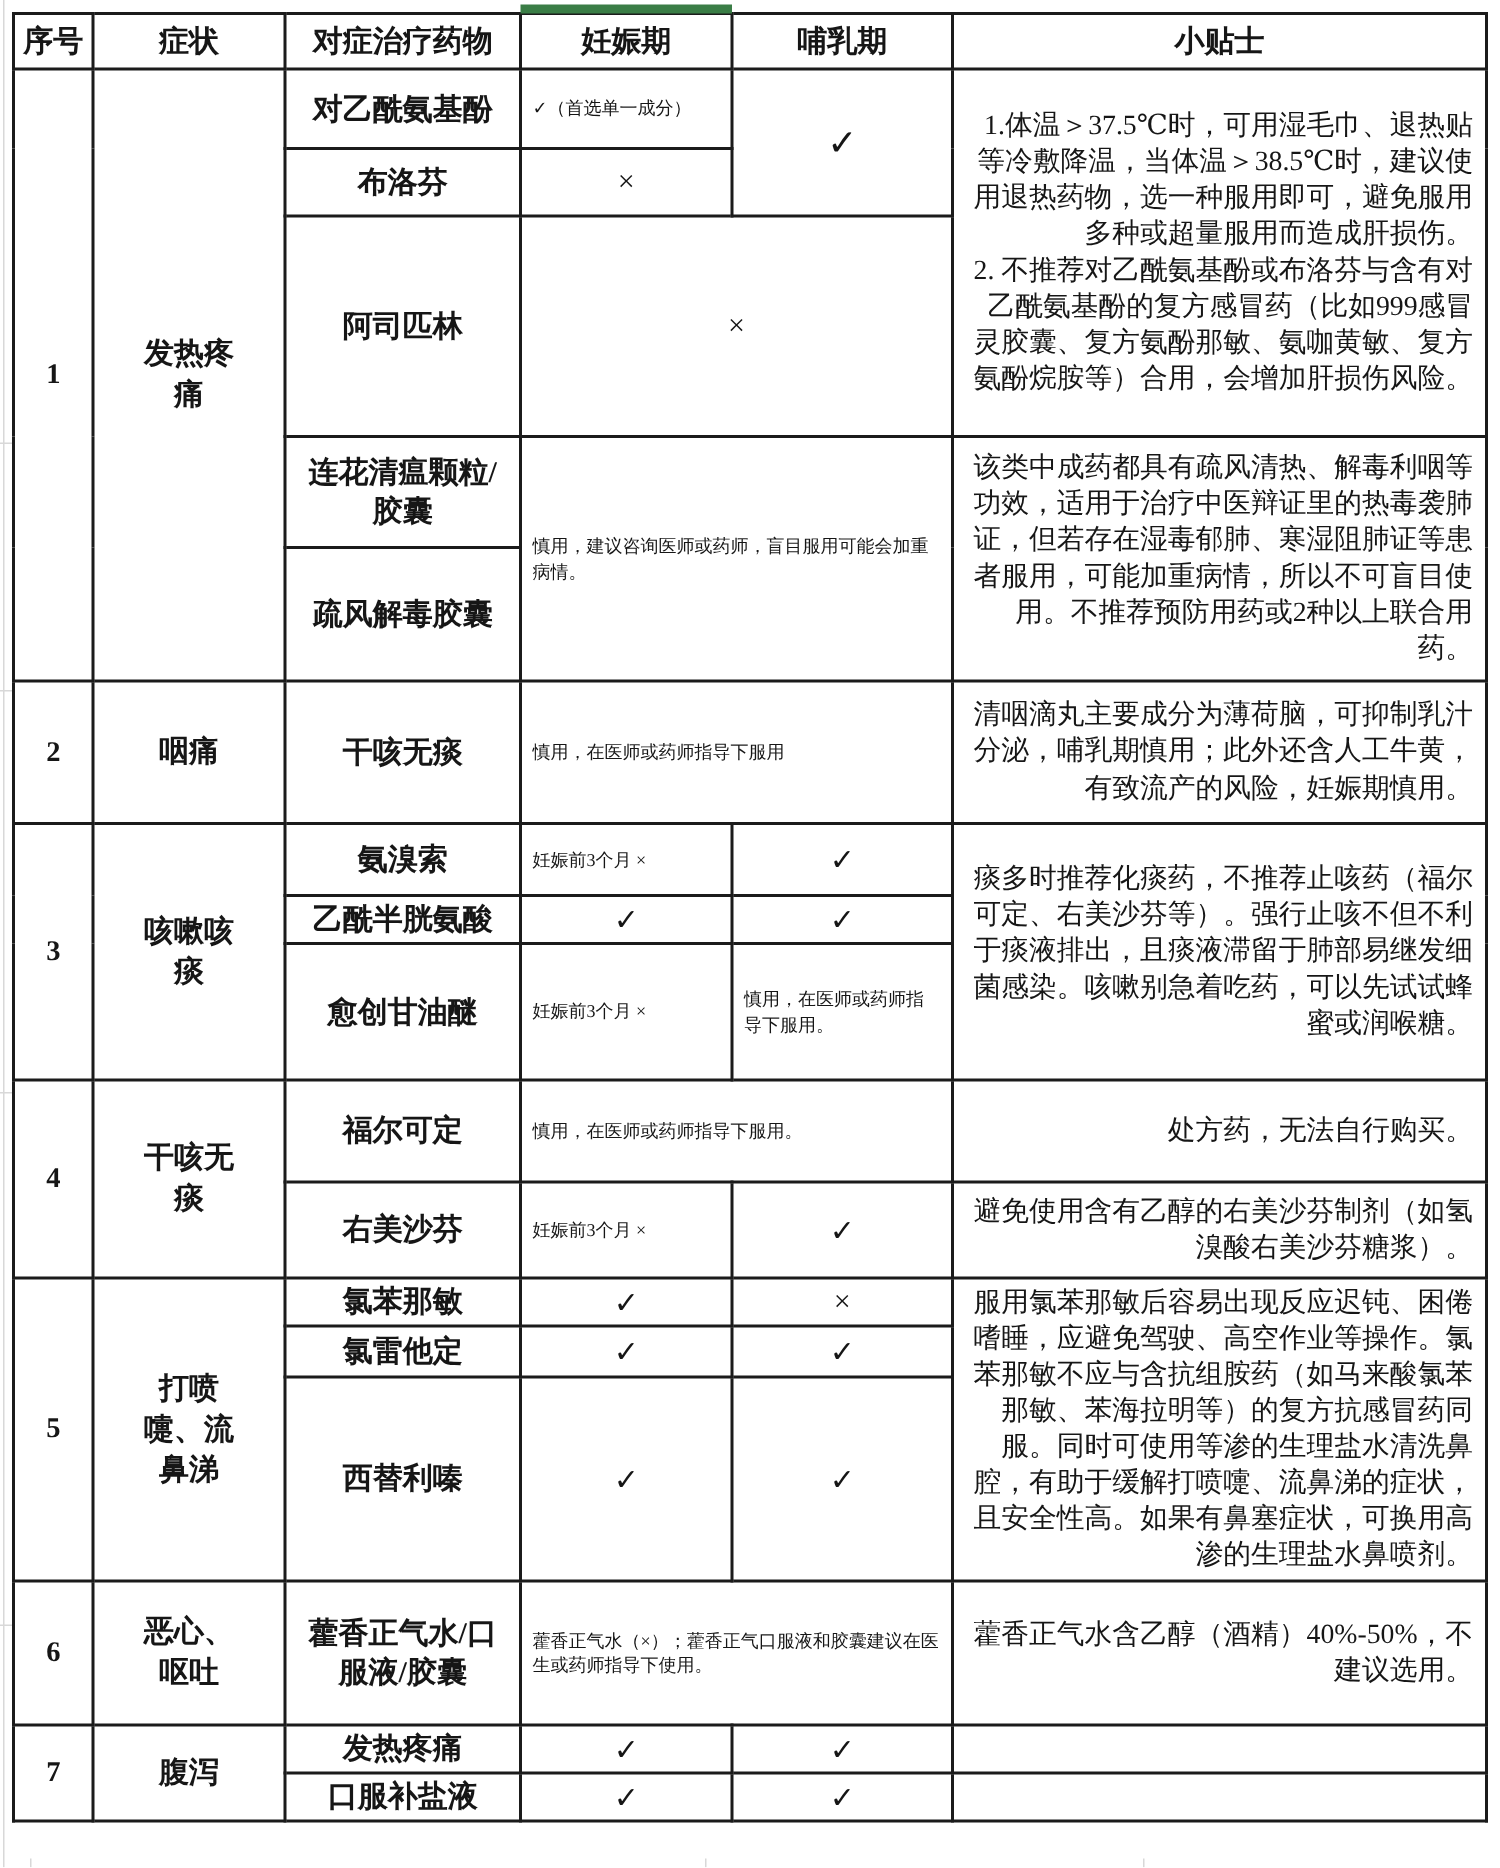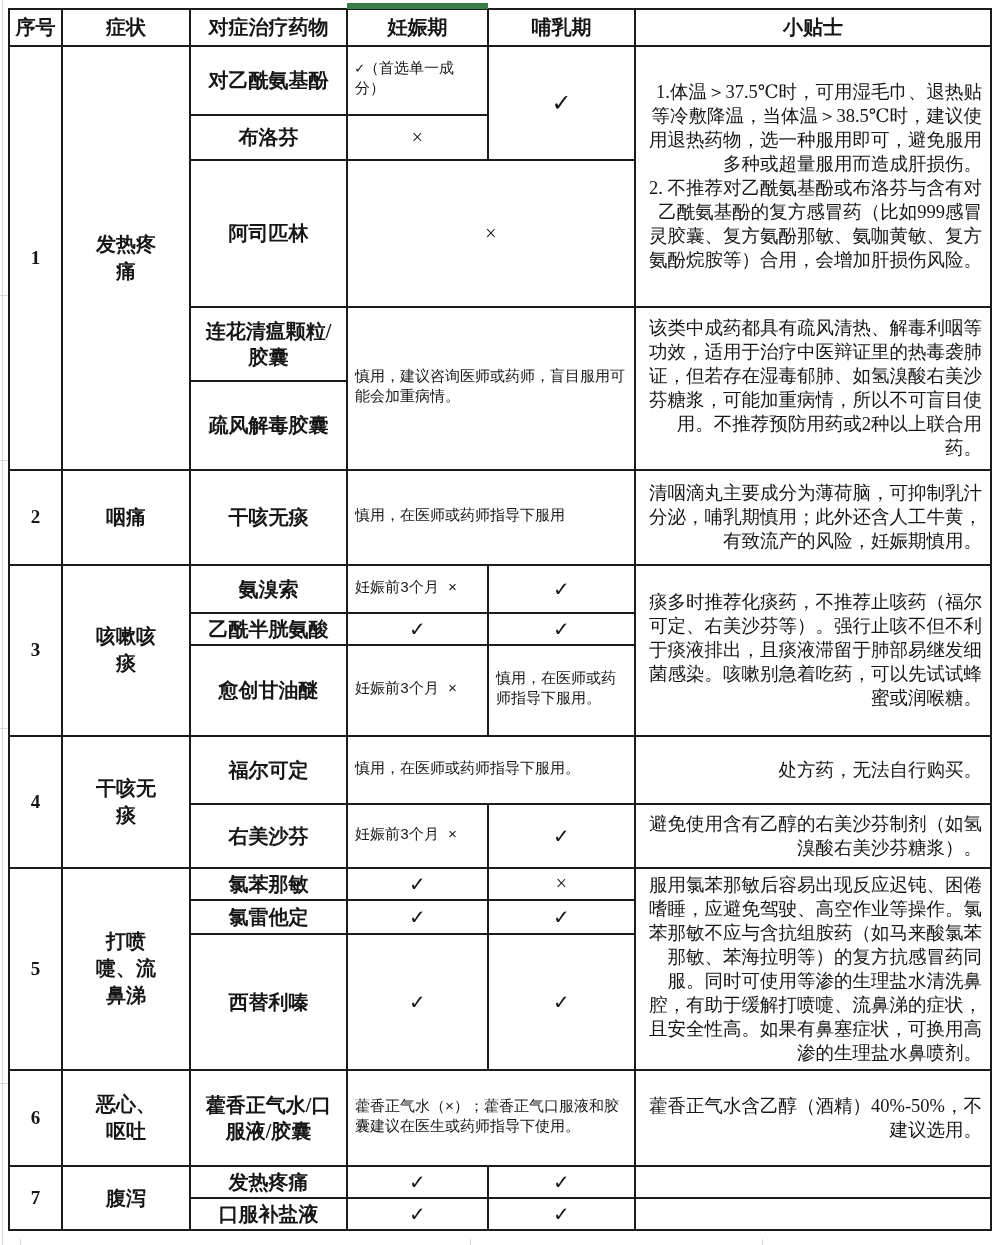--- a/index.html
+++ b/index.html
@@ -20,21 +20,21 @@
     vertical-align:middle; padding:2px 6px;
   }
   .med th {
     font-weight:bold; font-size:20px; text-align:center; padding:4px 2px;
   }
   td.idx  { font-weight:bold; font-size:19px; text-align:center; }
   td.sym  { font-weight:bold; font-size:20px; text-align:center; line-height:1.35; padding:2px 27px; }
   td.drug { font-weight:bold; font-size:20px; text-align:center; line-height:1.3; padding:2px 8px; }
   td.mark { font-size:20px; text-align:center; }
   td.mark-big { font-size:24px; text-align:center; }
-  td.note { font-size:15px; text-align:left; line-height:1.35; padding:13px 7px;font-family:Liberation Mono, monospace; }
+  td.note { font-size:12px; text-align:left; line-height:1.35; padding:13px 7px; }
   td.tips { font-size:18.5px; text-align:right; line-height:1.3; padding:4px 8px; white-space:pre-line; }
 
   
   .preg-accent { position:absolute; z-index:3; }
 </style>
 </head>
 <body>
 
 <div class="page">
 
@@ -83,21 +83,21 @@
         <td class="drug">布洛芬</td>
         <td class="mark">×</td>
       </tr>
       <tr style="height:147px">
         <td class="drug">阿司匹林</td>
         <td class="mark" colspan="2">×</td>
       </tr>
       <tr style="height:74px">
         <td class="drug">连花清瘟颗粒/胶囊</td>
         <td class="note" colspan="2" rowspan="2">慎用，建议咨询医师或药师，盲目服用可能会加重病情。</td>
-        <td class="tips" rowspan="2">该类中成药都具有疏风清热、解毒利咽等功效，适用于治疗中医辩证里的热毒袭肺证，但若存在湿毒郁肺、如氢溴酸右美沙芬糖浆，可能加重病情，所以不可盲目使用。不推荐预防用药或2种以上联合用药。</td>
+        <td class="tips" rowspan="2">该类中成药都具有疏风清热、解毒利咽等功效，适用于治疗中医辩证里的热毒袭肺证，但若存在湿毒郁肺、寒湿阻肺证等患者服用，可能加重病情，所以不可盲目使用。不推荐预防用药或2种以上联合用药。</td>
       </tr>
       <tr style="height:89px">
         <td class="drug">疏风解毒胶囊</td>
       </tr>
 
       <tr style="height:95px">
         <td class="idx">2</td>
         <td class="sym">咽痛</td>
         <td class="drug">干咳无痰</td>
         <td class="note" colspan="2">慎用，在医师或药师指导下服用</td>

